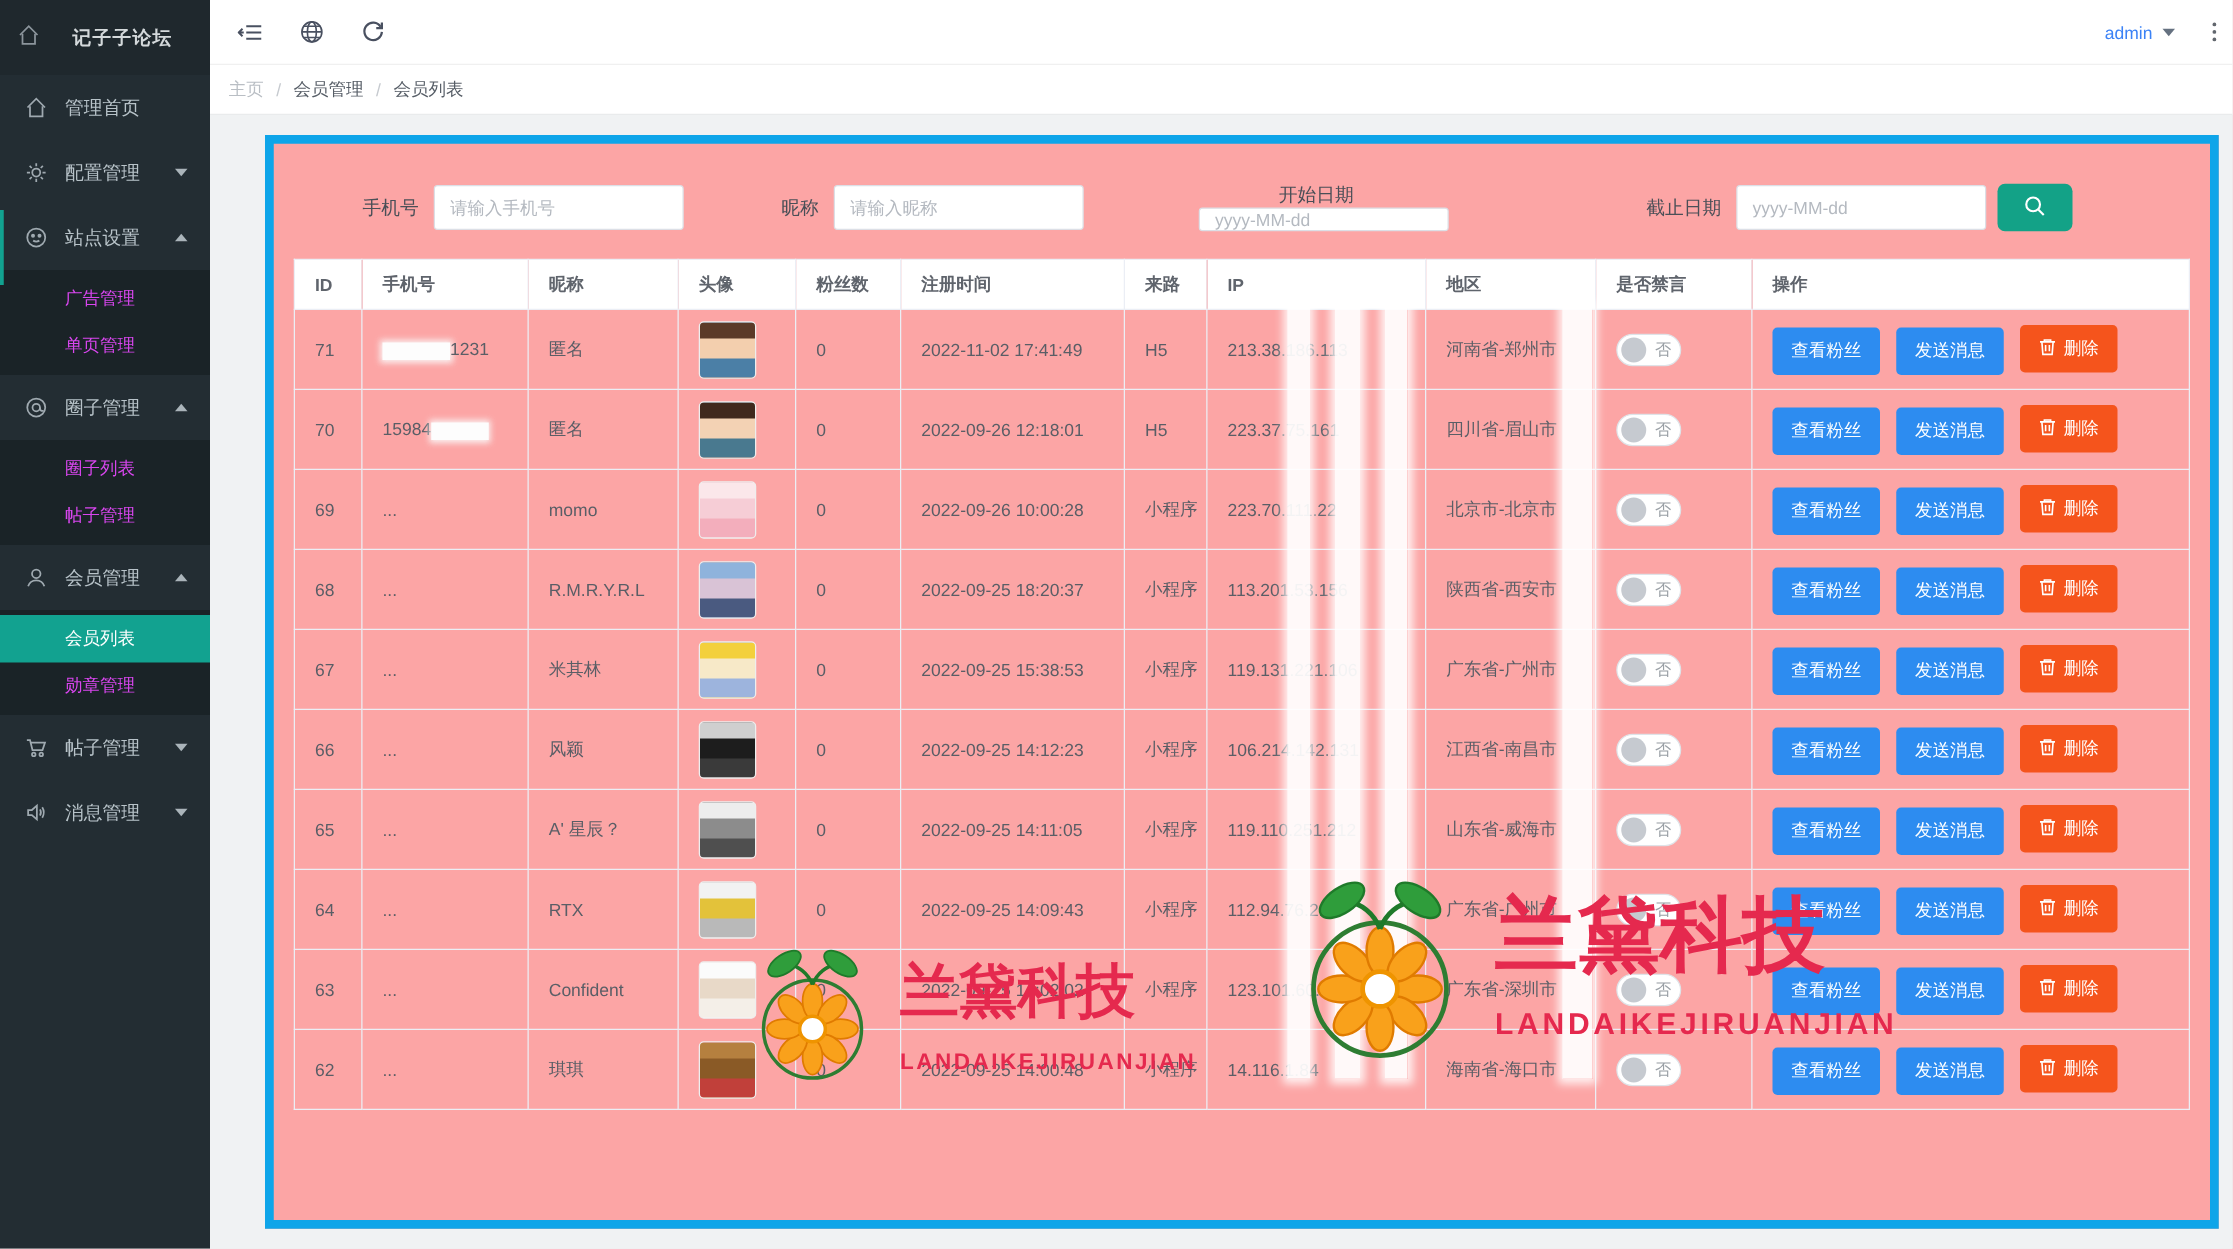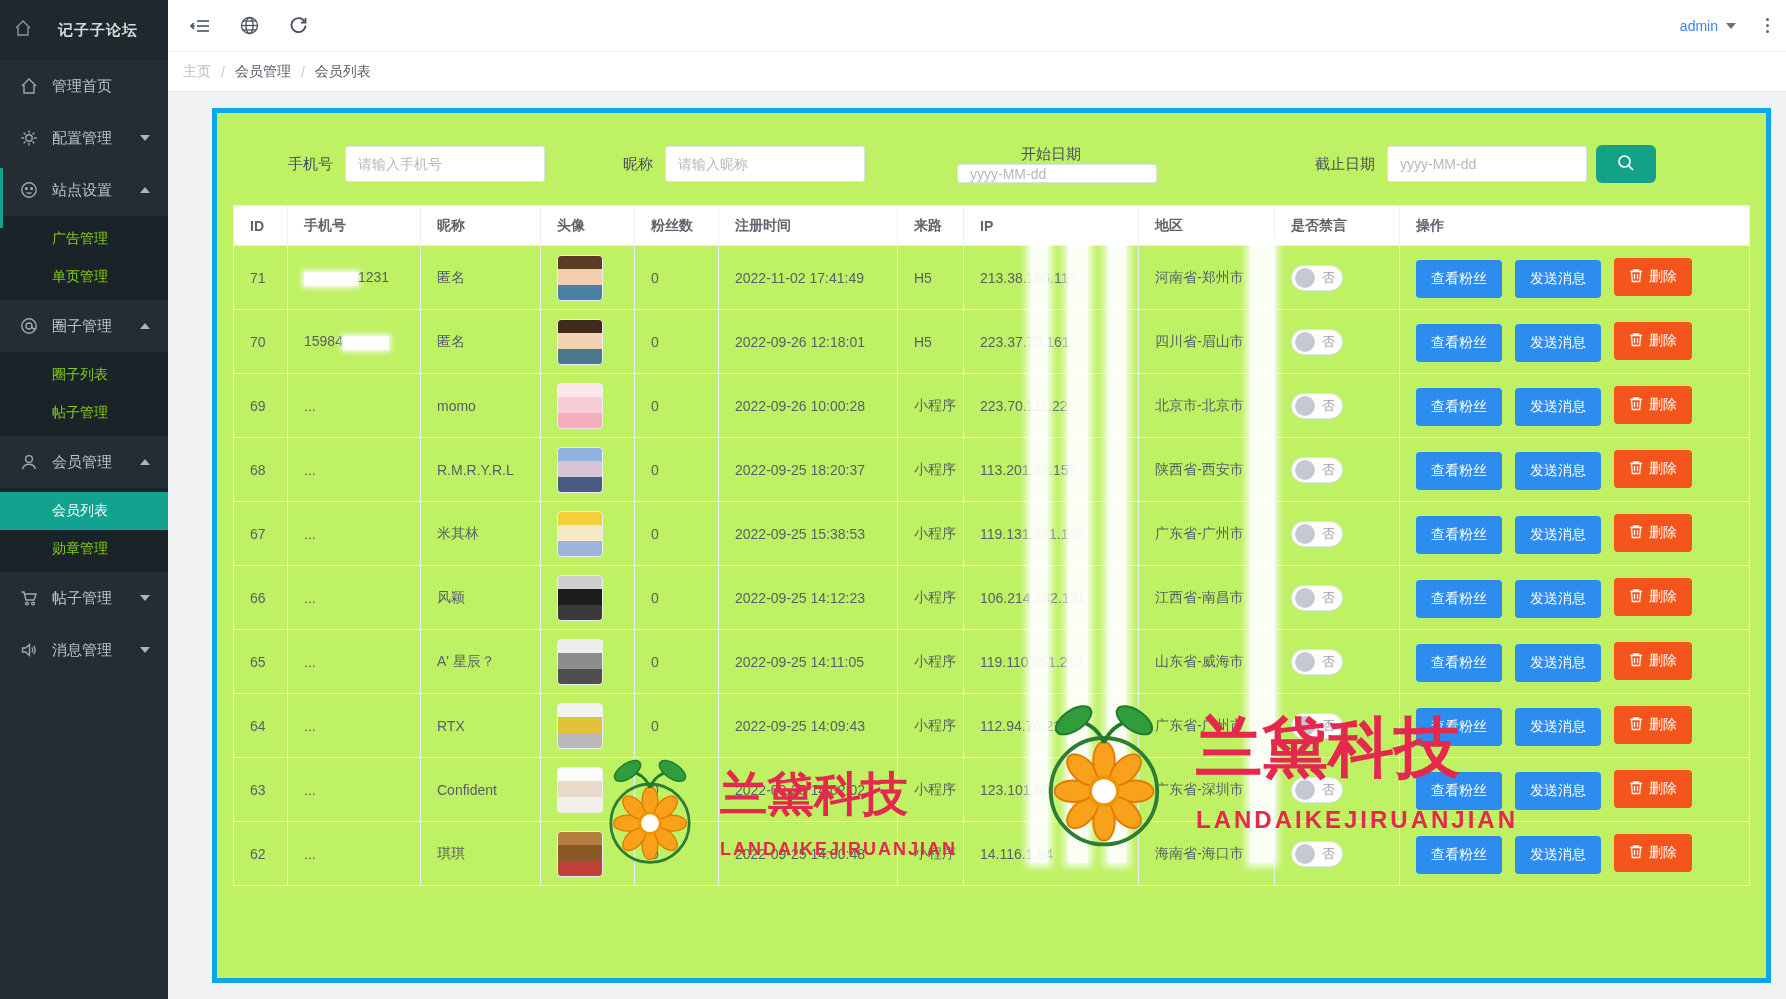--- a/index.html
+++ b/index.html
@@ -13,40 +13,40 @@
   .logo-row .s-icon { opacity:.85; }
   .logo-text { color:#d4d9db; font-size:15px; font-weight:bold; margin-left:26px; letter-spacing:1px; }
   .scroll-accent { position:absolute; left:0; top:168px; width:3px; height:60px; background:#12a290; }
   .nav-item { height:52px; display:flex; align-items:center; padding:0 18px 0 20px; font-size:15px; cursor:pointer; }
   .nav-item .s-icon { width:18px; flex:none; display:flex; }
   .nav-item .lbl { margin-left:14px; }
   .chev { margin-left:auto; width:0; height:0; }
   .chev.down { border-left:5px solid transparent; border-right:5px solid transparent; border-top:6px solid #aab4ba; }
   .chev.up { border-left:5px solid transparent; border-right:5px solid transparent; border-bottom:6px solid #aab4ba; }
   .submenu { background:#1a2327; padding:4px 0; }
-  .sub-item { height:38px; display:flex; align-items:center; padding-left:52px; font-size:14px; color:#84cc16; cursor:pointer; }
+  .sub-item { height:38px; display:flex; align-items:center; padding-left:52px; font-size:14px; color:#d946ef; cursor:pointer; }
   .sub-item.active { background:#12a290; color:#fff; }
 
   
   .main { flex:1; display:flex; flex-direction:column; }
   .topbar { height:52px; background:#fff; display:flex; align-items:center; padding:0 18px 0 22px; border-bottom:1px solid #f0f0f0; }
   .tb-icon { margin-right:30px; display:flex; cursor:pointer; }
   .tb-right { margin-left:auto; display:flex; align-items:center; }
   .admin-box { display:flex; align-items:center; font-size:14px; color:#3b82f6; cursor:pointer; }
   .caret { width:0; height:0; border-left:5px solid transparent; border-right:5px solid transparent; border-top:6px solid #657180; margin-left:8px; }
   .kebab { margin-left:30px; display:flex; flex-direction:column; gap:3px; cursor:pointer; }
   .kebab i { width:3px; height:3px; border-radius:50%; background:#62676e; }
 
   .breadcrumb { height:40px; background:#fff; display:flex; align-items:center; padding-left:15px; font-size:14px; border-bottom:1px solid #e9ebec; }
   .breadcrumb .bc { color:#565d66; }
   .breadcrumb .bc.first { color:#b9bec4; }
   .breadcrumb .sep { color:#c6cacf; margin:0 10px; }
 
   .content { flex:1; background:#f0f2f3; padding:16px 16px 0 44px; }
-  .card { background:#bef264; height:875px; border:5px solid #0ea5e9; padding:16px; position:relative; }
+  .card { background:#fca5a5; height:875px; border:7px solid #0ea5e9; padding:16px; position:relative; }
 
   
   .filters { position:relative; height:70px; }
   .fgroup { position:absolute; top:16px; height:38px; display:flex; align-items:center; }
   .fgroup .flabel { font-size:15px; color:#4a4f57; margin-right:12px; white-space:nowrap; }
   .fgroup input { width:200px; height:36px; border:1px solid #dcdfe6; border-radius:3px; padding:0 12px; font-size:14px; color:#606266; outline:none; }
   .fgroup input::placeholder { color:#b4b9c0; }
   .fg1 { left:55px; } .fg2 { left:390px; } .fg3 { left:724px;flex-direction:column; } .fg4 { left:1082px; }
   .search-btn { position:absolute; left:1363px; top:16px; width:60px; height:38px; background:#13a287; border:none; border-radius:6px;
                 display:flex; align-items:center; justify-content:center; cursor:pointer; }

